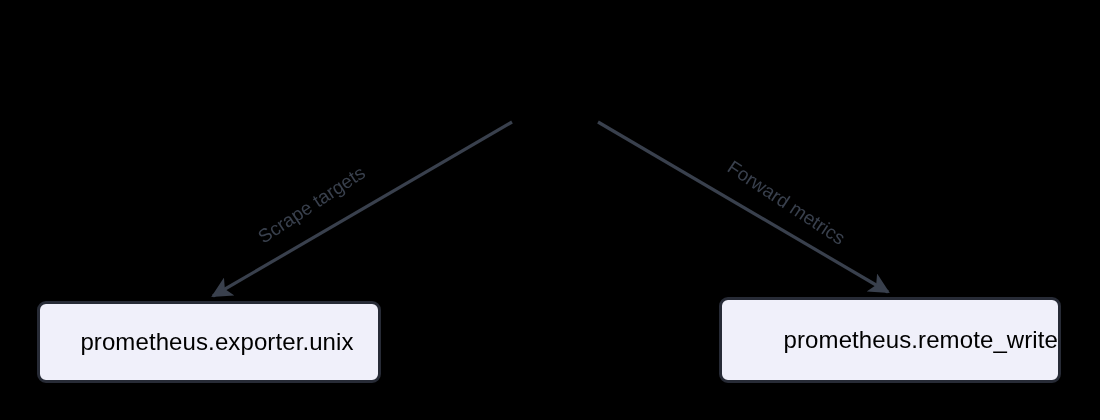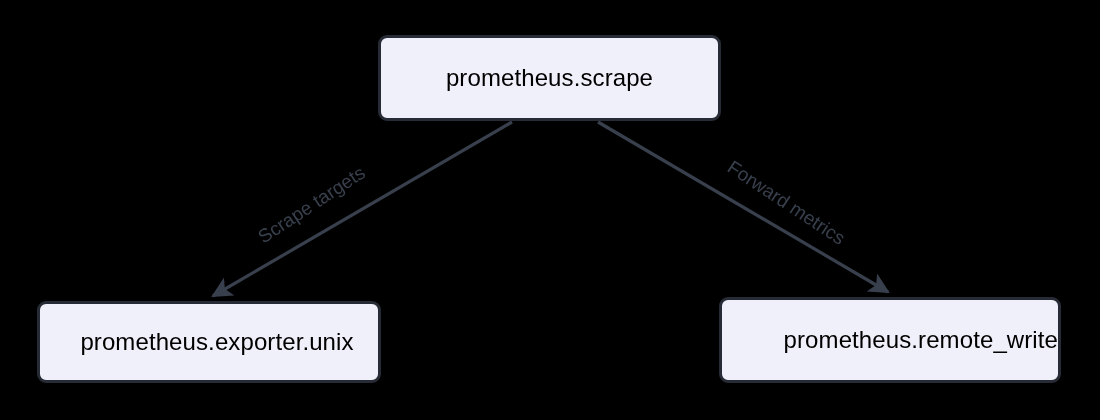--- a/index.html
+++ b/index.html
@@ -91,23 +91,20 @@
 
     <line x1="512" y1="122" x2="213" y2="296" stroke="#39404d" stroke-width="3.2" marker-end="url(#arrow-head)"></line>
 
     <line x1="598" y1="122" x2="888" y2="292" stroke="#39404d" stroke-width="3.2" marker-end="url(#arrow-head)"></line>
   </svg>
 
   <div class="edge-label" id="edge-label-scrape">Scrape targets</div>
 
   <div class="edge-label" id="edge-label-forward">Forward metrics</div>
 
-  <div class="node" id="node-scrape">
-    <span class="node-label">prometheus.scrape</span>
-  </div>
 
   <div class="node" id="node-exporter">
     <span class="node-label">prometheus.exporter.unix</span>
   </div>
 
   <div class="node" id="node-remote-write">
     <span class="node-label">prometheus.remote_write</span>
   </div>
 
 </div>

